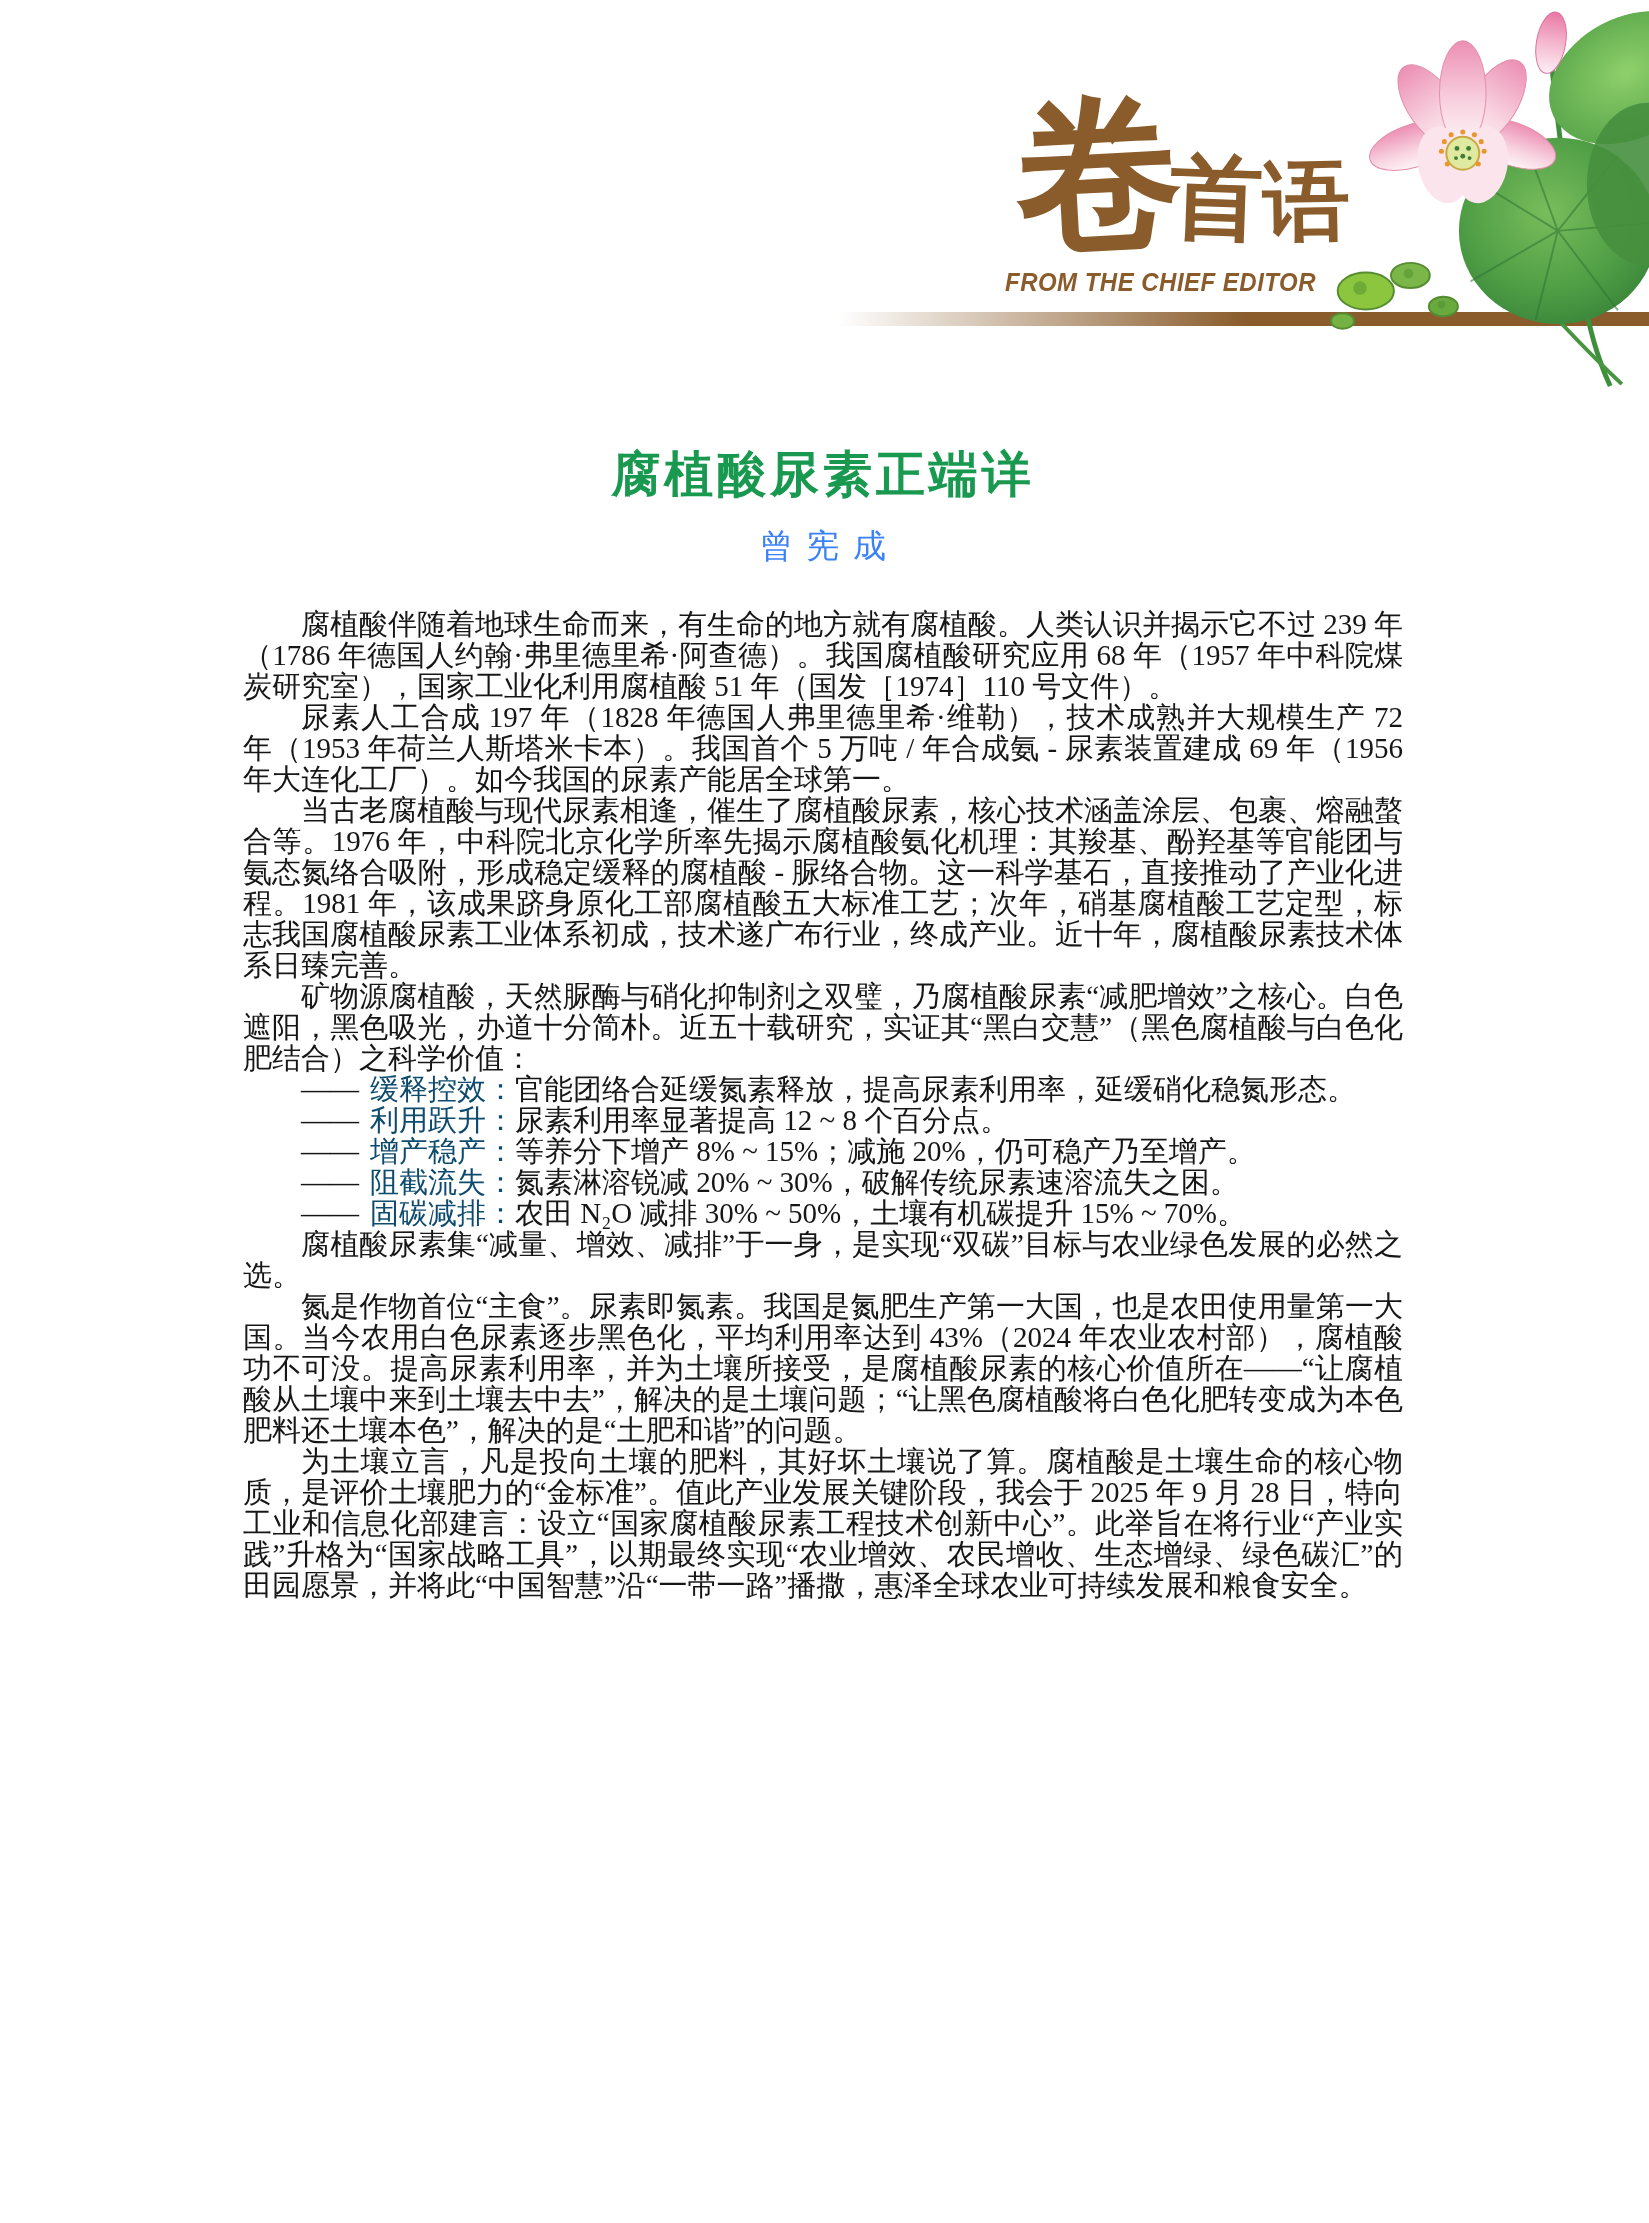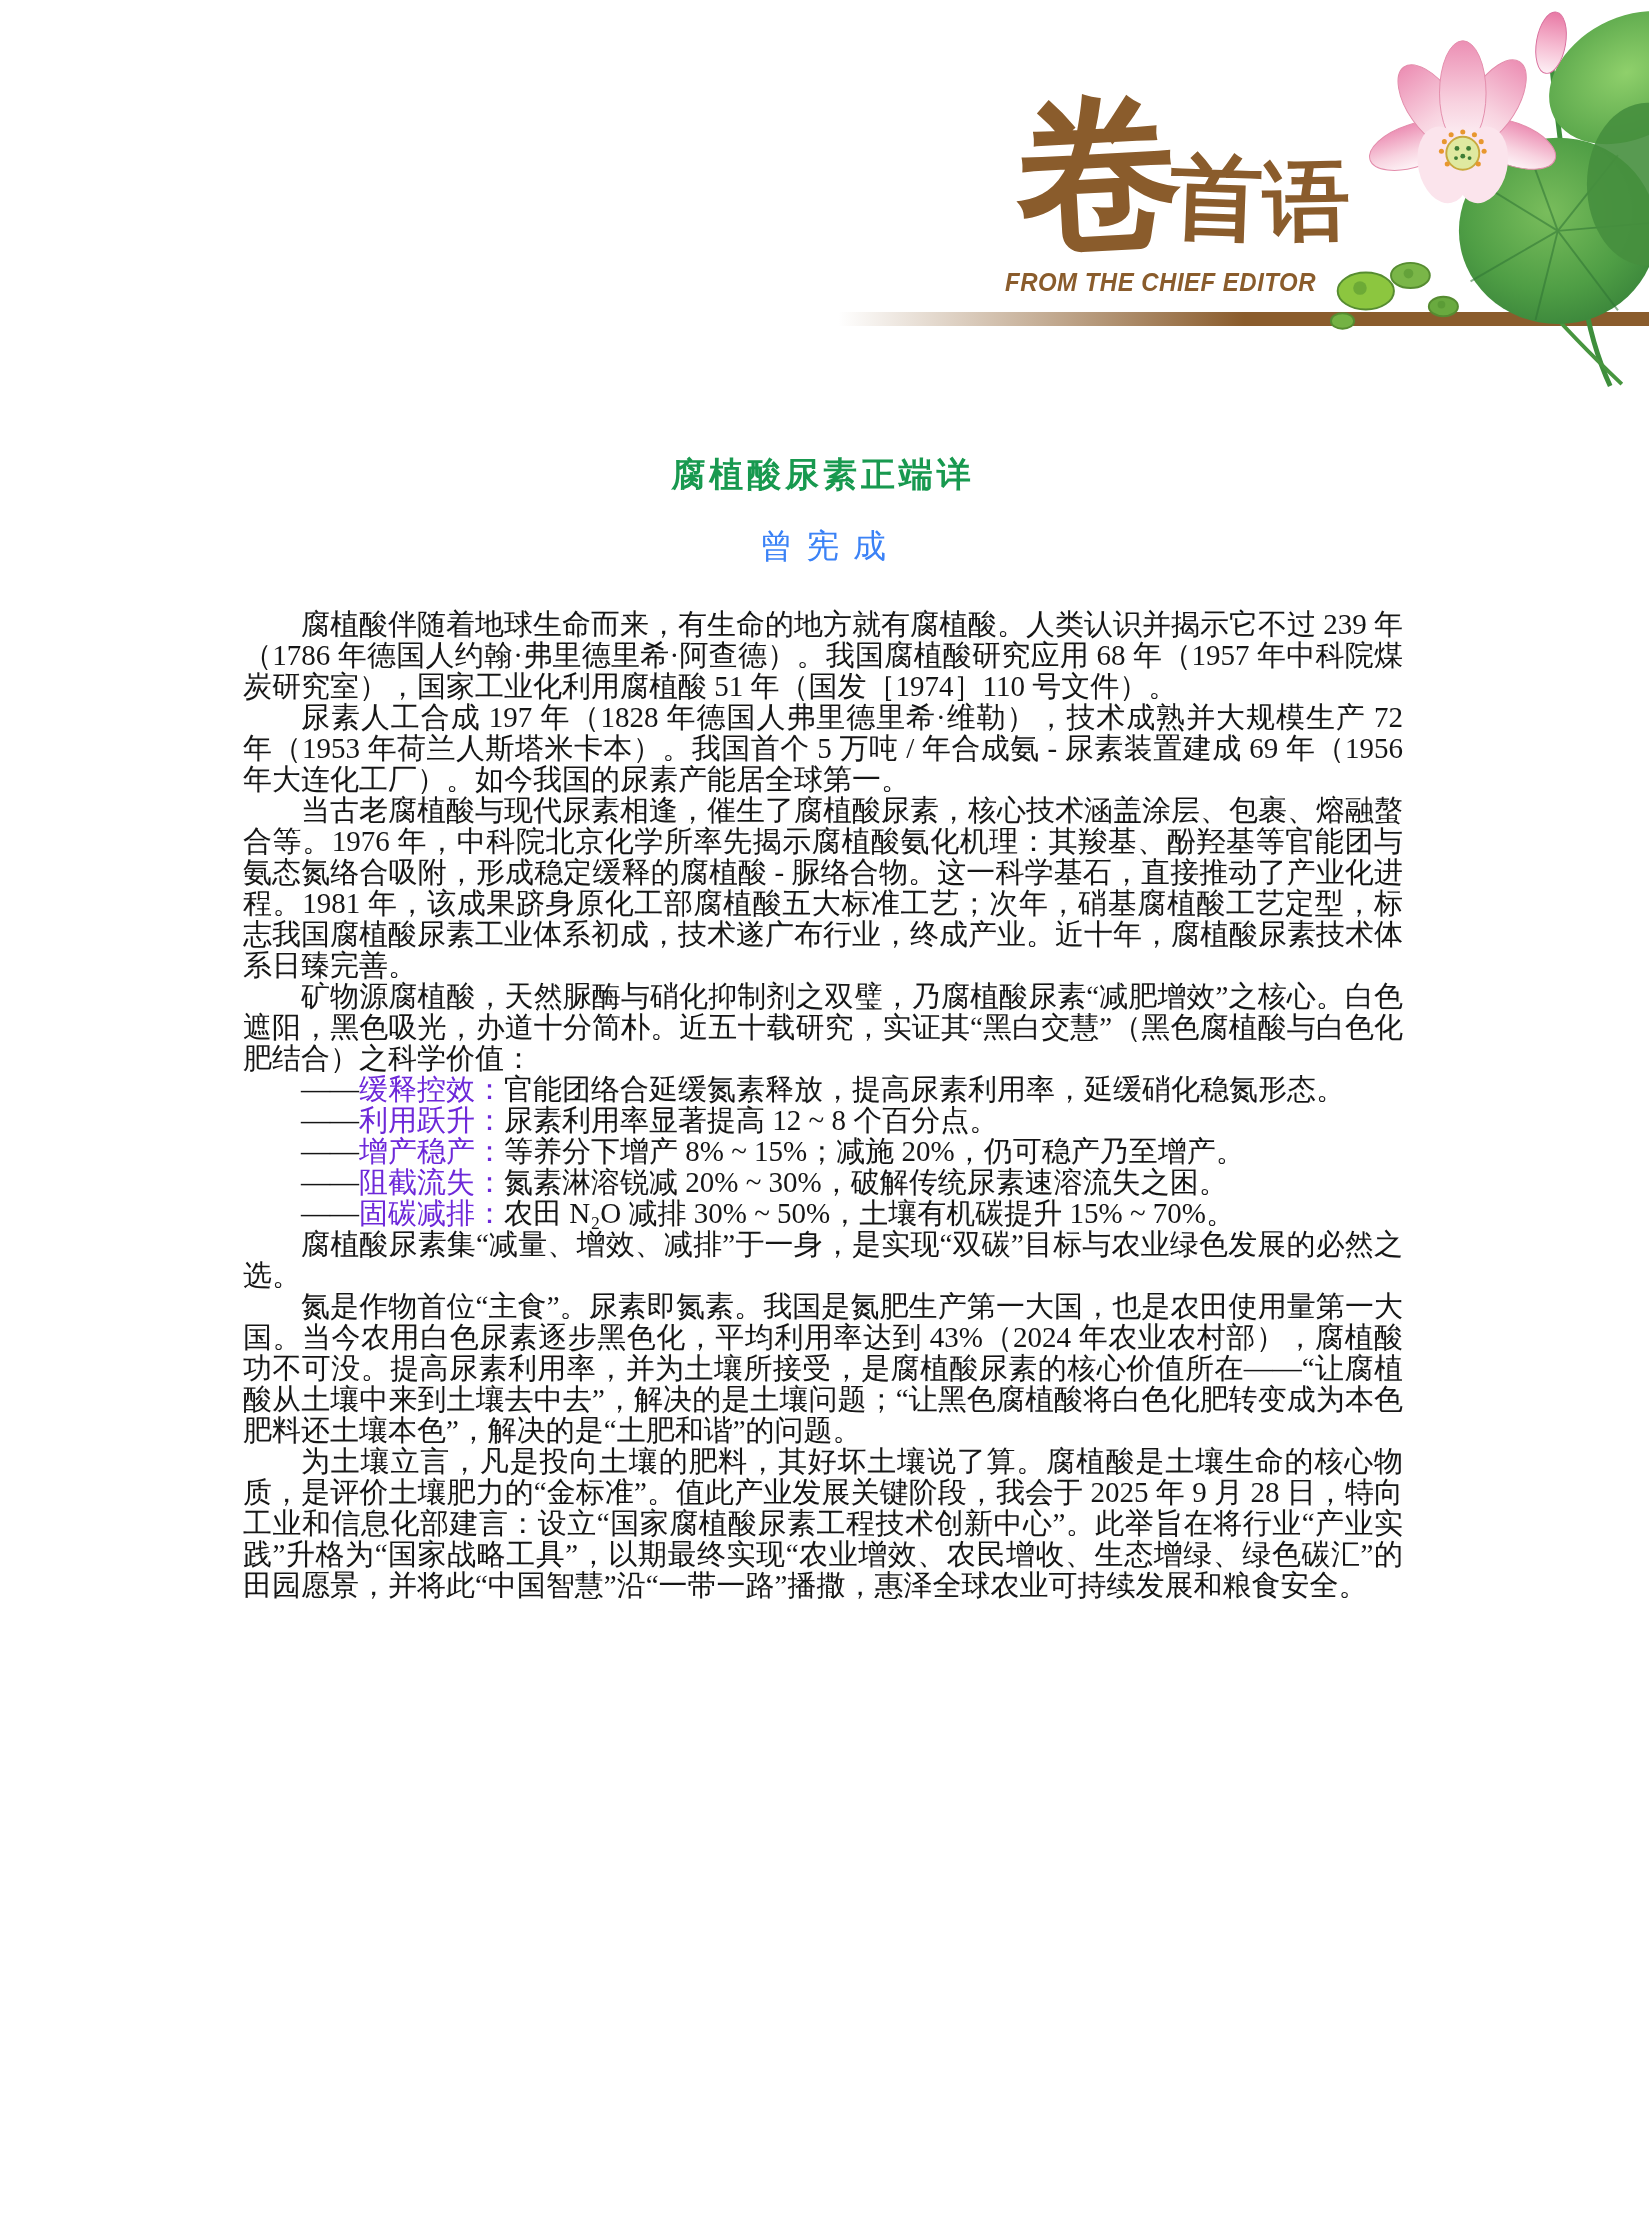--- a/index.html
+++ b/index.html
@@ -47,41 +47,41 @@
 
   
   .article{
     position:absolute;left:243px;top:448px;width:1160px;
   }
   .article-title{
     margin:0;
     text-align:center;
     font-family:"Liberation Sans","DejaVu Sans",sans-serif;
     font-weight:700;
-    font-size:34px;line-height:52px;
+    font-size:49px;line-height:52px;
     letter-spacing:3.9px;
     color:#18994f;
   }
   .article-author{
     margin-top:29px;
     text-align:center;
     font-size:33px;line-height:35px;
     letter-spacing:13.6px;
     padding-left:13.6px;
     color:#3b82f6;
   }
   .article-body{
     margin-top:45px;
     font-size:29px;
     line-height:31px;
     text-align:justify;
     text-justify:inter-ideograph;
   }
   .article-body p{margin:0;text-indent:2em;}
-  .li-label{color:#6d28d9;}
+  .li-label{color:#0c4a6e;margin-left:11px;}
   .li-dash{color:#161616;}
 </style>
 </head>
 <body>
 
 <div class="page">
 
   <div>
     <span class="cal-char cal-1">卷</span>
     <span class="cal-char cal-2">首</span>

